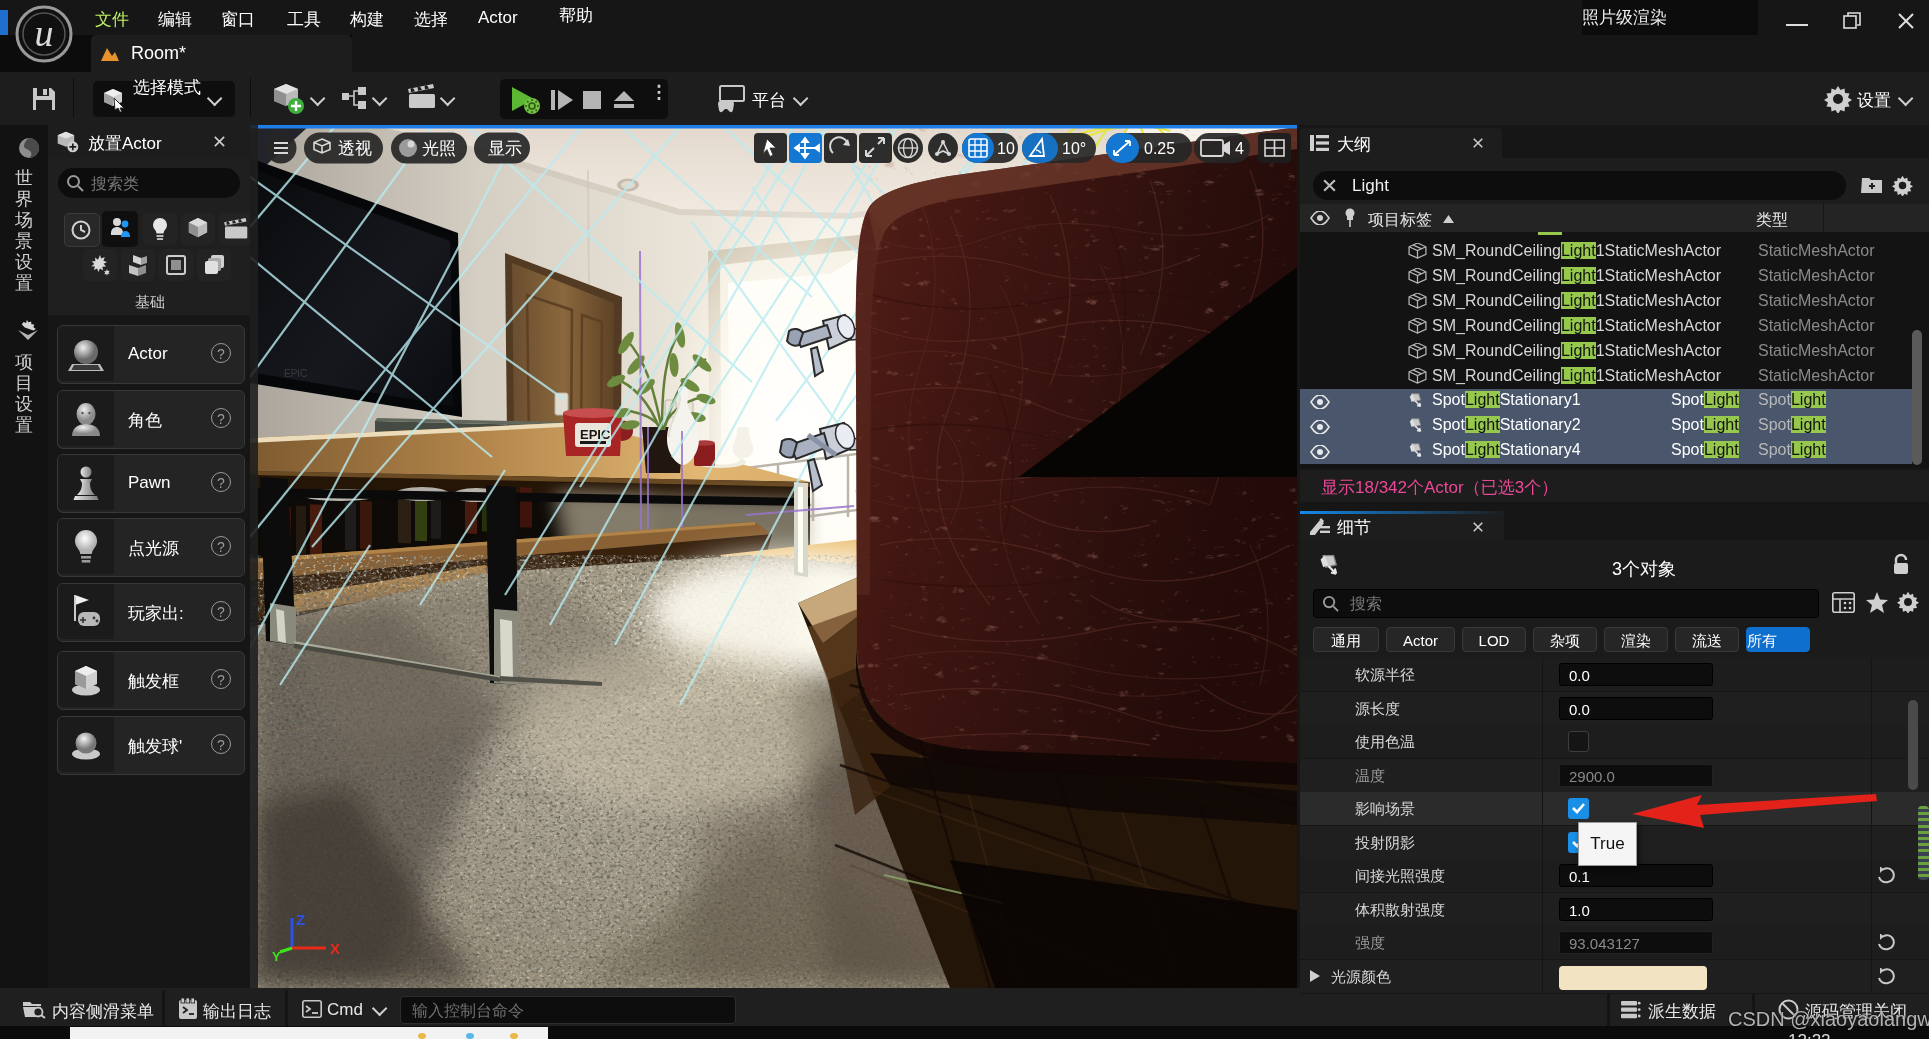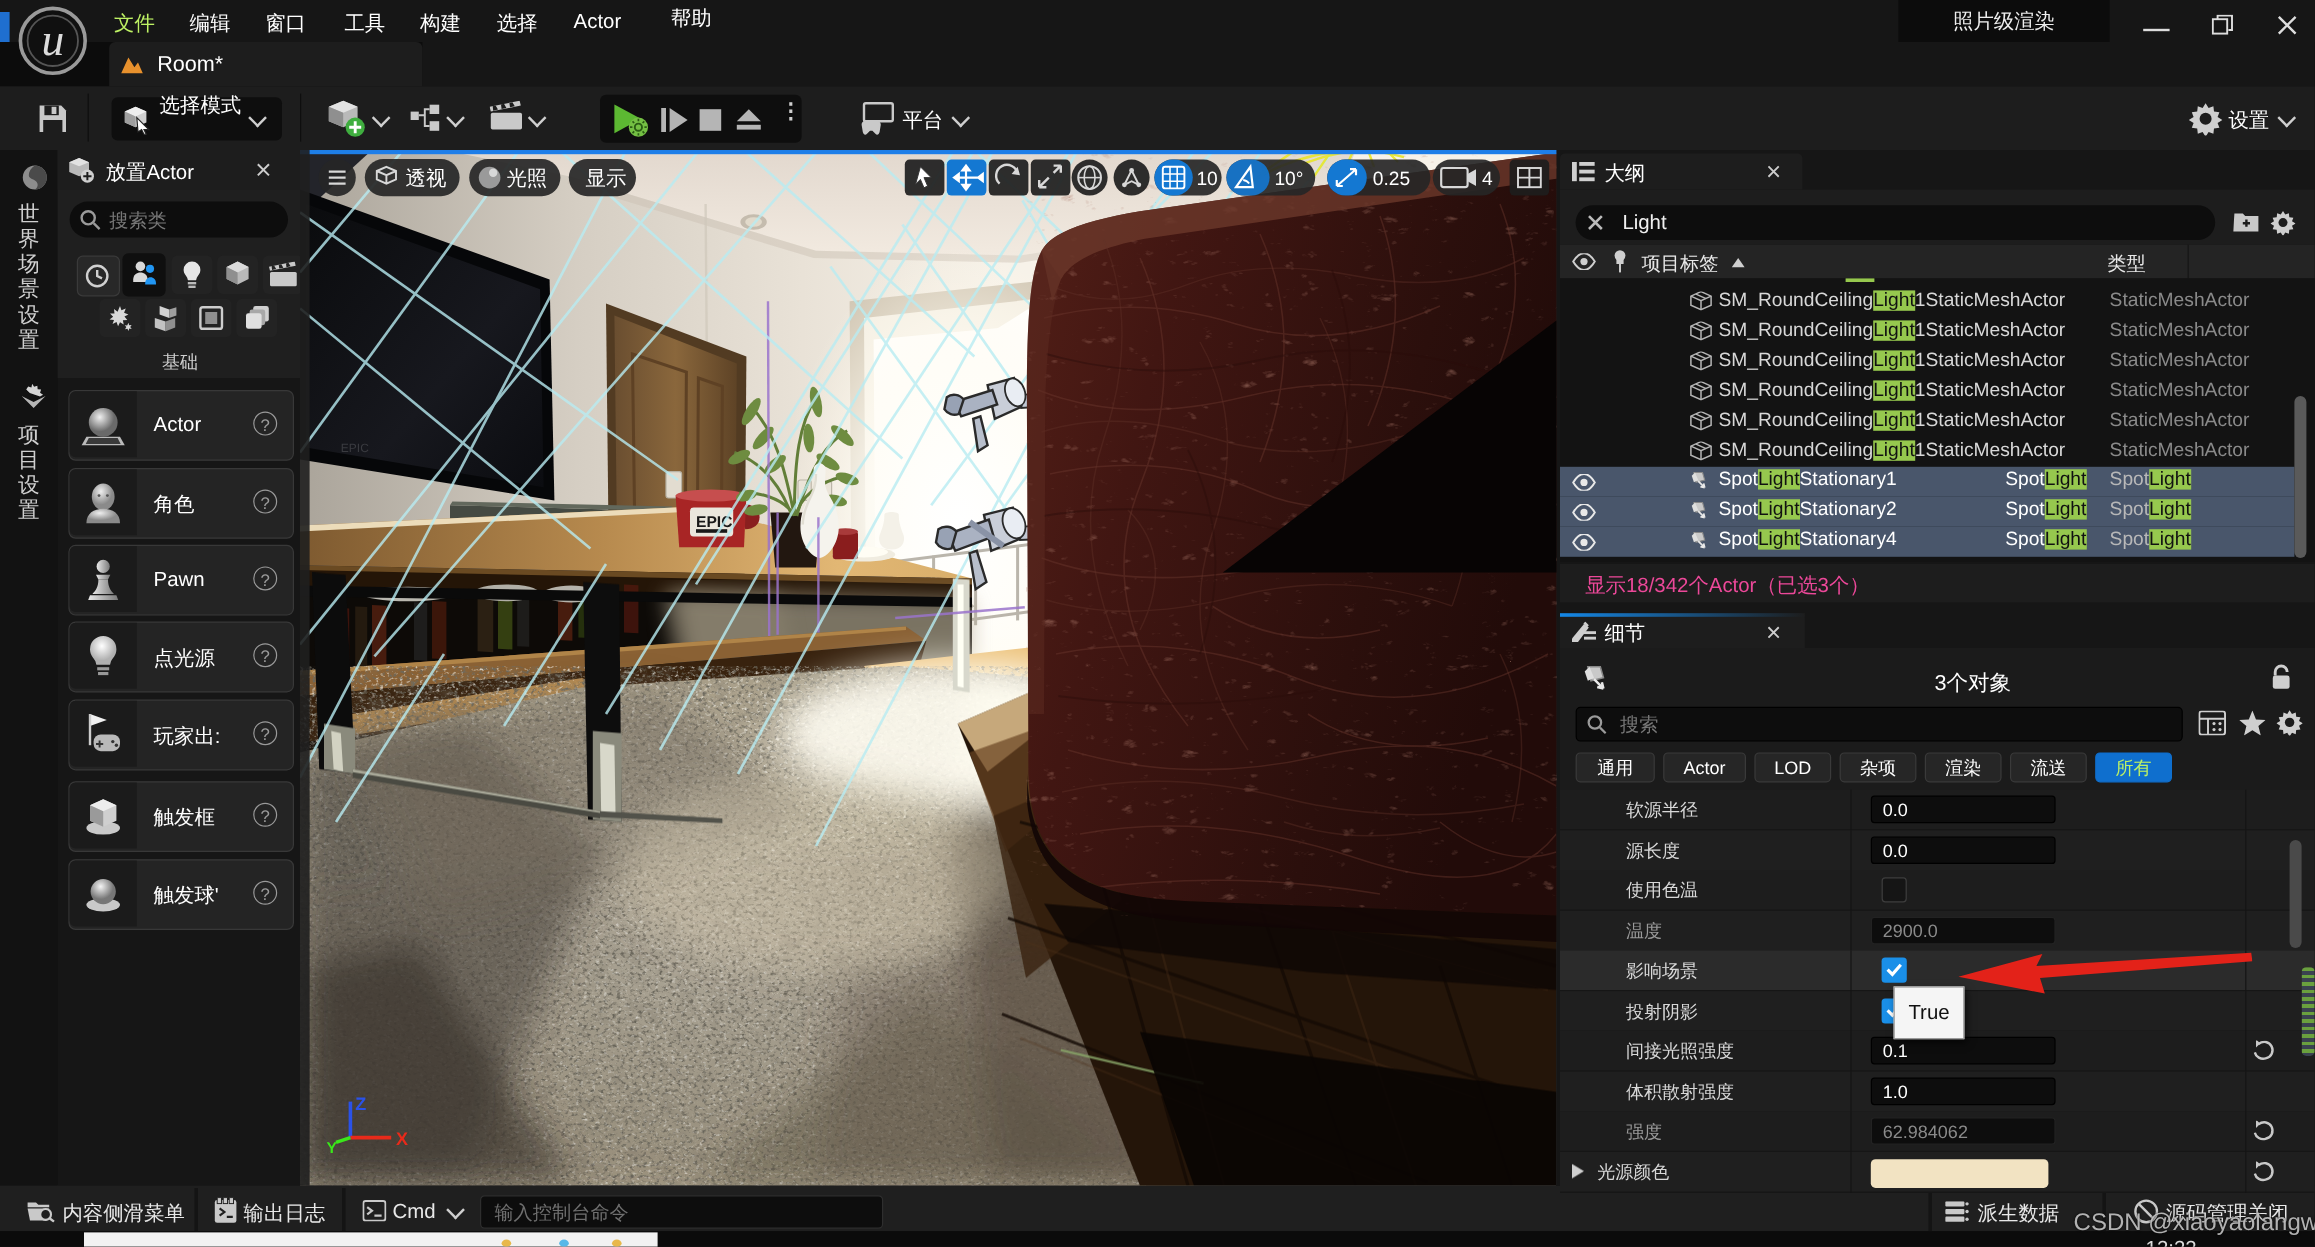--- a/index.html
+++ b/index.html
@@ -18,21 +18,21 @@
 </svg>
 <div class="abs" style="left:95px;top:8px;font-size:17px;color:#bef264;letter-spacing:0">文件</div>
 <div class="abs" style="left:158px;top:8px;font-size:17px;color:#fff">编辑</div>
 <div class="abs" style="left:221px;top:8px;font-size:17px;color:#fff">窗口</div>
 <div class="abs" style="left:287px;top:8px;font-size:17px;color:#fff">工具</div>
 <div class="abs" style="left:350px;top:8px;font-size:17px;color:#fff">构建</div>
 <div class="abs" style="left:414px;top:8px;font-size:17px;color:#fff">选择</div>
 <div class="abs" style="left:478px;top:8px;font-size:17px;color:#fff">Actor</div>
 <div class="abs" style="left:559px;top:4px;font-size:17px;color:#fff">帮助</div>
 
-<div class="abs" style="left:1582px;top:0;width:176px;height:36px;background:#0c0c0c;color:#eee;font-size:17px;line-height:36px;text-align:center">照片级渲染</div>
+<div class="abs" style="left:1582px;top:0;width:176px;height:36px;background:#0c0c0c;color:#eee;font-size:17px;line-height:36px;text-align:left">照片级渲染</div>
 
 <div class="abs" style="left:1786px;top:10px;width:22px;height:14px;border-bottom:2px solid #ddd"></div>
 <svg class="abs" style="left:1843px;top:12px" width="18" height="18" viewBox="0 0 18 18">
     <rect x="1" y="4" width="12" height="12" fill="none" stroke="#ddd" stroke-width="1.6"></rect>
     <path d="M5 4 V1 h12 v12 h-3" fill="none" stroke="#ddd" stroke-width="1.6"></path>
   </svg>
 <svg class="abs" style="left:1897px;top:12px" width="18" height="18" viewBox="0 0 18 18">
     <path d="M2 2 L16 16 M16 2 L2 16" stroke="#ddd" stroke-width="2"></path>
   </svg>
 
@@ -960,21 +960,21 @@
     <path d="M14 1 l2.5 4 4-1.5 0.5 4.5 4.5 0.5 -1.5 4 4 2.5 -4 2.5 1.5 4 -4.5 0.5 -0.5 4.5 -4 -1.5 -2.5 4 -2.5 -4 -4 1.5 -0.5 -4.5 -4.5 -0.5 1.5 -4 -4 -2.5 4 -2.5 -1.5 -4 4.5 -0.5 0.5 -4.5 4 1.5 Z" fill="#cfcfcf"></path>
     <circle cx="14" cy="14" r="5" fill="#1b1b1b"></circle>
   </svg>
 <div id="chips">
     <div class="abs" style="left:1313px;top:627px;width:66px;height:25px;background:#262626;border:1px solid #3a3a3a;border-radius:4px;color:#fff;font-size:15px;text-align:center;line-height:25px;box-sizing:border-box">通用</div>
     <div class="abs" style="left:1386px;top:627px;width:69px;height:25px;background:#262626;border:1px solid #3a3a3a;border-radius:4px;color:#fff;font-size:15px;text-align:center;line-height:25px;box-sizing:border-box">Actor</div>
     <div class="abs" style="left:1462px;top:627px;width:64px;height:25px;background:#262626;border:1px solid #3a3a3a;border-radius:4px;color:#fff;font-size:15px;text-align:center;line-height:25px;box-sizing:border-box">LOD</div>
     <div class="abs" style="left:1533px;top:627px;width:64px;height:25px;background:#262626;border:1px solid #3a3a3a;border-radius:4px;color:#fff;font-size:15px;text-align:center;line-height:25px;box-sizing:border-box">杂项</div>
     <div class="abs" style="left:1604px;top:627px;width:64px;height:25px;background:#262626;border:1px solid #3a3a3a;border-radius:4px;color:#fff;font-size:15px;text-align:center;line-height:25px;box-sizing:border-box">渲染</div>
     <div class="abs" style="left:1675px;top:627px;width:64px;height:25px;background:#262626;border:1px solid #3a3a3a;border-radius:4px;color:#fff;font-size:15px;text-align:center;line-height:25px;box-sizing:border-box">流送</div>
-    <div class="abs" style="left:1746px;top:627px;width:64px;height:25px;background:#0f6fce;border:1px solid #0f6fce;border-radius:4px;color:#bef264;font-size:15px;text-align:center;line-height:25px;box-sizing:border-box">所有</div>
+    <div class="abs" style="left:1746px;top:627px;width:64px;height:25px;background:#0f6fce;border:1px solid #0f6fce;border-radius:4px;color:#ffffff;font-size:15px;line-height:25px;box-sizing:border-box">所有</div>
     <div class="abs" style="left:1300px;top:658px;width:629px;height:34px;background:#1d1d1d;border-bottom:1px solid #161616;box-sizing:border-box"></div>
     <div class="abs" style="left:1542px;top:658px;width:1px;height:34px;background:#141414"></div>
     <div class="abs" style="left:1871px;top:658px;width:1px;height:34px;background:#141414"></div>
     <div class="abs" style="left:1355px;top:666px;font-size:15px;color:#d8d8d8">软源半径</div>
     <div class="abs" style="left:1559px;top:663px;width:154px;height:23px;background:#0d0d0d;border:1px solid #000;border-radius:3px;color:#fff;font-size:15px;line-height:23px;padding-left:9px;box-sizing:border-box">0.0</div>
     <div class="abs" style="left:1300px;top:692px;width:629px;height:34px;background:#1f1f1f;border-bottom:1px solid #161616;box-sizing:border-box"></div>
     <div class="abs" style="left:1542px;top:692px;width:1px;height:34px;background:#141414"></div>
     <div class="abs" style="left:1871px;top:692px;width:1px;height:34px;background:#141414"></div>
     <div class="abs" style="left:1355px;top:700px;font-size:15px;color:#d8d8d8">源长度</div>
     <div class="abs" style="left:1559px;top:697px;width:154px;height:23px;background:#0d0d0d;border:1px solid #000;border-radius:3px;color:#fff;font-size:15px;line-height:23px;padding-left:9px;box-sizing:border-box">0.0</div>
@@ -1015,21 +1015,21 @@
     </svg>
     <div class="abs" style="left:1300px;top:893px;width:629px;height:34px;background:#1f1f1f;border-bottom:1px solid #161616;box-sizing:border-box"></div>
     <div class="abs" style="left:1542px;top:893px;width:1px;height:34px;background:#141414"></div>
     <div class="abs" style="left:1871px;top:893px;width:1px;height:34px;background:#141414"></div>
     <div class="abs" style="left:1355px;top:901px;font-size:15px;color:#d8d8d8">体积散射强度</div>
     <div class="abs" style="left:1559px;top:898px;width:154px;height:23px;background:#0d0d0d;border:1px solid #000;border-radius:3px;color:#fff;font-size:15px;line-height:23px;padding-left:9px;box-sizing:border-box">1.0</div>
     <div class="abs" style="left:1300px;top:926px;width:629px;height:34px;background:#1d1d1d;border-bottom:1px solid #161616;box-sizing:border-box"></div>
     <div class="abs" style="left:1542px;top:926px;width:1px;height:34px;background:#141414"></div>
     <div class="abs" style="left:1871px;top:926px;width:1px;height:34px;background:#141414"></div>
     <div class="abs" style="left:1355px;top:934px;font-size:15px;color:#9a9a9a">强度</div>
-    <div class="abs" style="left:1559px;top:931px;width:154px;height:23px;background:#0d0d0d;border:1px solid #222;border-radius:3px;color:#8a8a8a;font-size:15px;line-height:23px;padding-left:9px;box-sizing:border-box">62.984062</div>
+    <div class="abs" style="left:1559px;top:931px;width:154px;height:23px;background:#0d0d0d;border:1px solid #222;border-radius:3px;color:#8a8a8a;font-size:15px;line-height:23px;padding-left:9px;box-sizing:border-box">93.043127</div>
     <svg class="abs" style="left:1878px;top:934px" width="19" height="17" viewBox="0 0 19 17">
       <path d="M4 3 C8 0 13 1 15 5 c2 4 0 9-5 10 -4 1-8-1-9-5" fill="none" stroke="#c9c9c9" stroke-width="2"></path>
       <path d="M1 0 L4.5 3.5 L1 7 Z" fill="#c9c9c9" transform="translate(1,-1)"></path>
     </svg>
     <div class="abs" style="left:1300px;top:960px;width:629px;height:34px;background:#1f1f1f;border-bottom:1px solid #161616;box-sizing:border-box"></div>
     <div class="abs" style="left:1542px;top:960px;width:1px;height:34px;background:#141414"></div>
     <div class="abs" style="left:1871px;top:960px;width:1px;height:34px;background:#141414"></div>
     <div class="abs" style="left:1331px;top:968px;font-size:15px;color:#d8d8d8">光源颜色</div>
     <svg class="abs" style="left:1310px;top:970px" width="10" height="12" viewBox="0 0 10 12">
       <path d="M0 0 L10 6 L0 12 Z" fill="#cfcfcf"></path>

